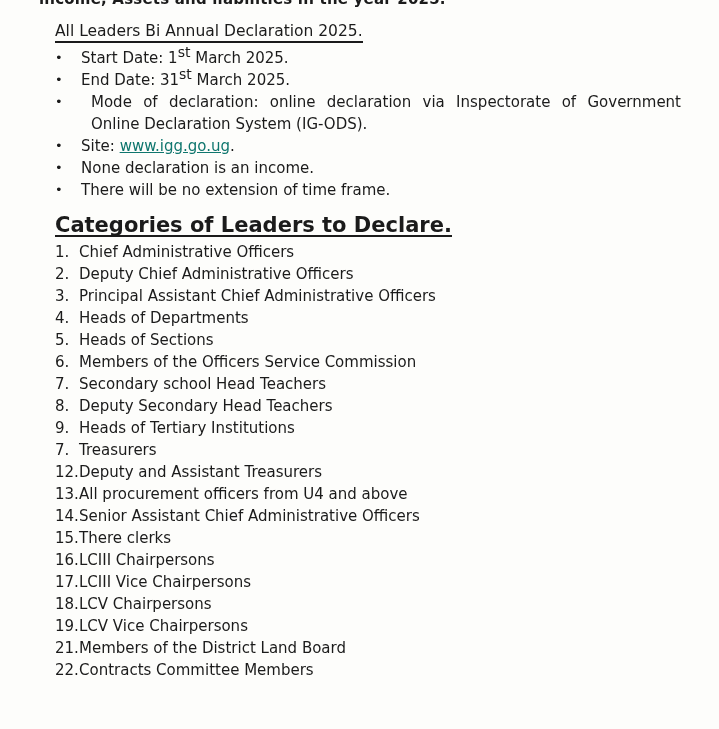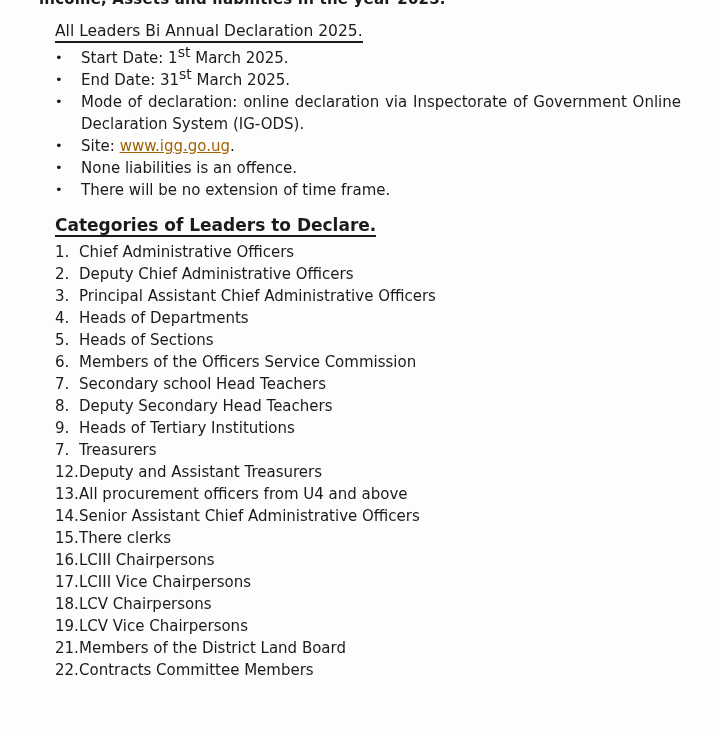--- a/index.html
+++ b/index.html
@@ -36,48 +36,49 @@
     font-size: 15.5px;
     line-height: 18px;
   }
   .h1 .u, .h2 .u {
     display: inline-block;
     border-bottom: 2px solid #1b1b1b;
     padding-bottom: 1px;
   }
   .h2 {
     margin-top: 15px;
-    font-size: 17px;
+    font-size: 21px;
     line-height: 18px;
     font-weight: bold;
   }
   ul.bullets {
     list-style: none;
     margin-top: 4px;
   }
   ul.bullets li {
     display: flex;
     line-height: 22px;
   }
   ul.bullets .b {
     flex: 0 0 26px;
     font-size: 13px;
   }
   ul.bullets .txt { flex: 1 1 auto; }
   ul.bullets .txt.justify {
     text-align: justify;
     text-align-last: left;
+    margin-left: 10px;
   }
   sup {
     font-size: 14px;
     line-height: 0;
     vertical-align: super;
   }
   a.site-link {
-    color: #a16207;
+    color: #0f766e;
     text-decoration: underline;
     cursor: pointer;
   }
   ol.cats {
     list-style: none;
     margin-top: 4px;
   }
   ol.cats li {
     display: flex;
     line-height: 22px;
@@ -113,21 +114,21 @@
     <li>
       <span class="b">•</span>
       <span class="txt justify">Mode of declaration: online declaration via Inspectorate of Government Online Declaration System (IG-ODS).</span>
     </li>
     <li>
       <span class="b">•</span>
       <span class="txt"><span>Site: </span><a class="site-link">www.igg.go.ug</a><span>.</span></span>
     </li>
     <li>
       <span class="b">•</span>
-      <span class="txt">None liabilities is an offence.</span>
+      <span class="txt">None declaration is an income.</span>
     </li>
     <li>
       <span class="b">•</span>
       <span class="txt">There will be no extension of time frame.</span>
     </li>
   </ul>
 
   <div class="h2">
     <span class="u">Categories of Leaders to Declare.</span>
   </div>

